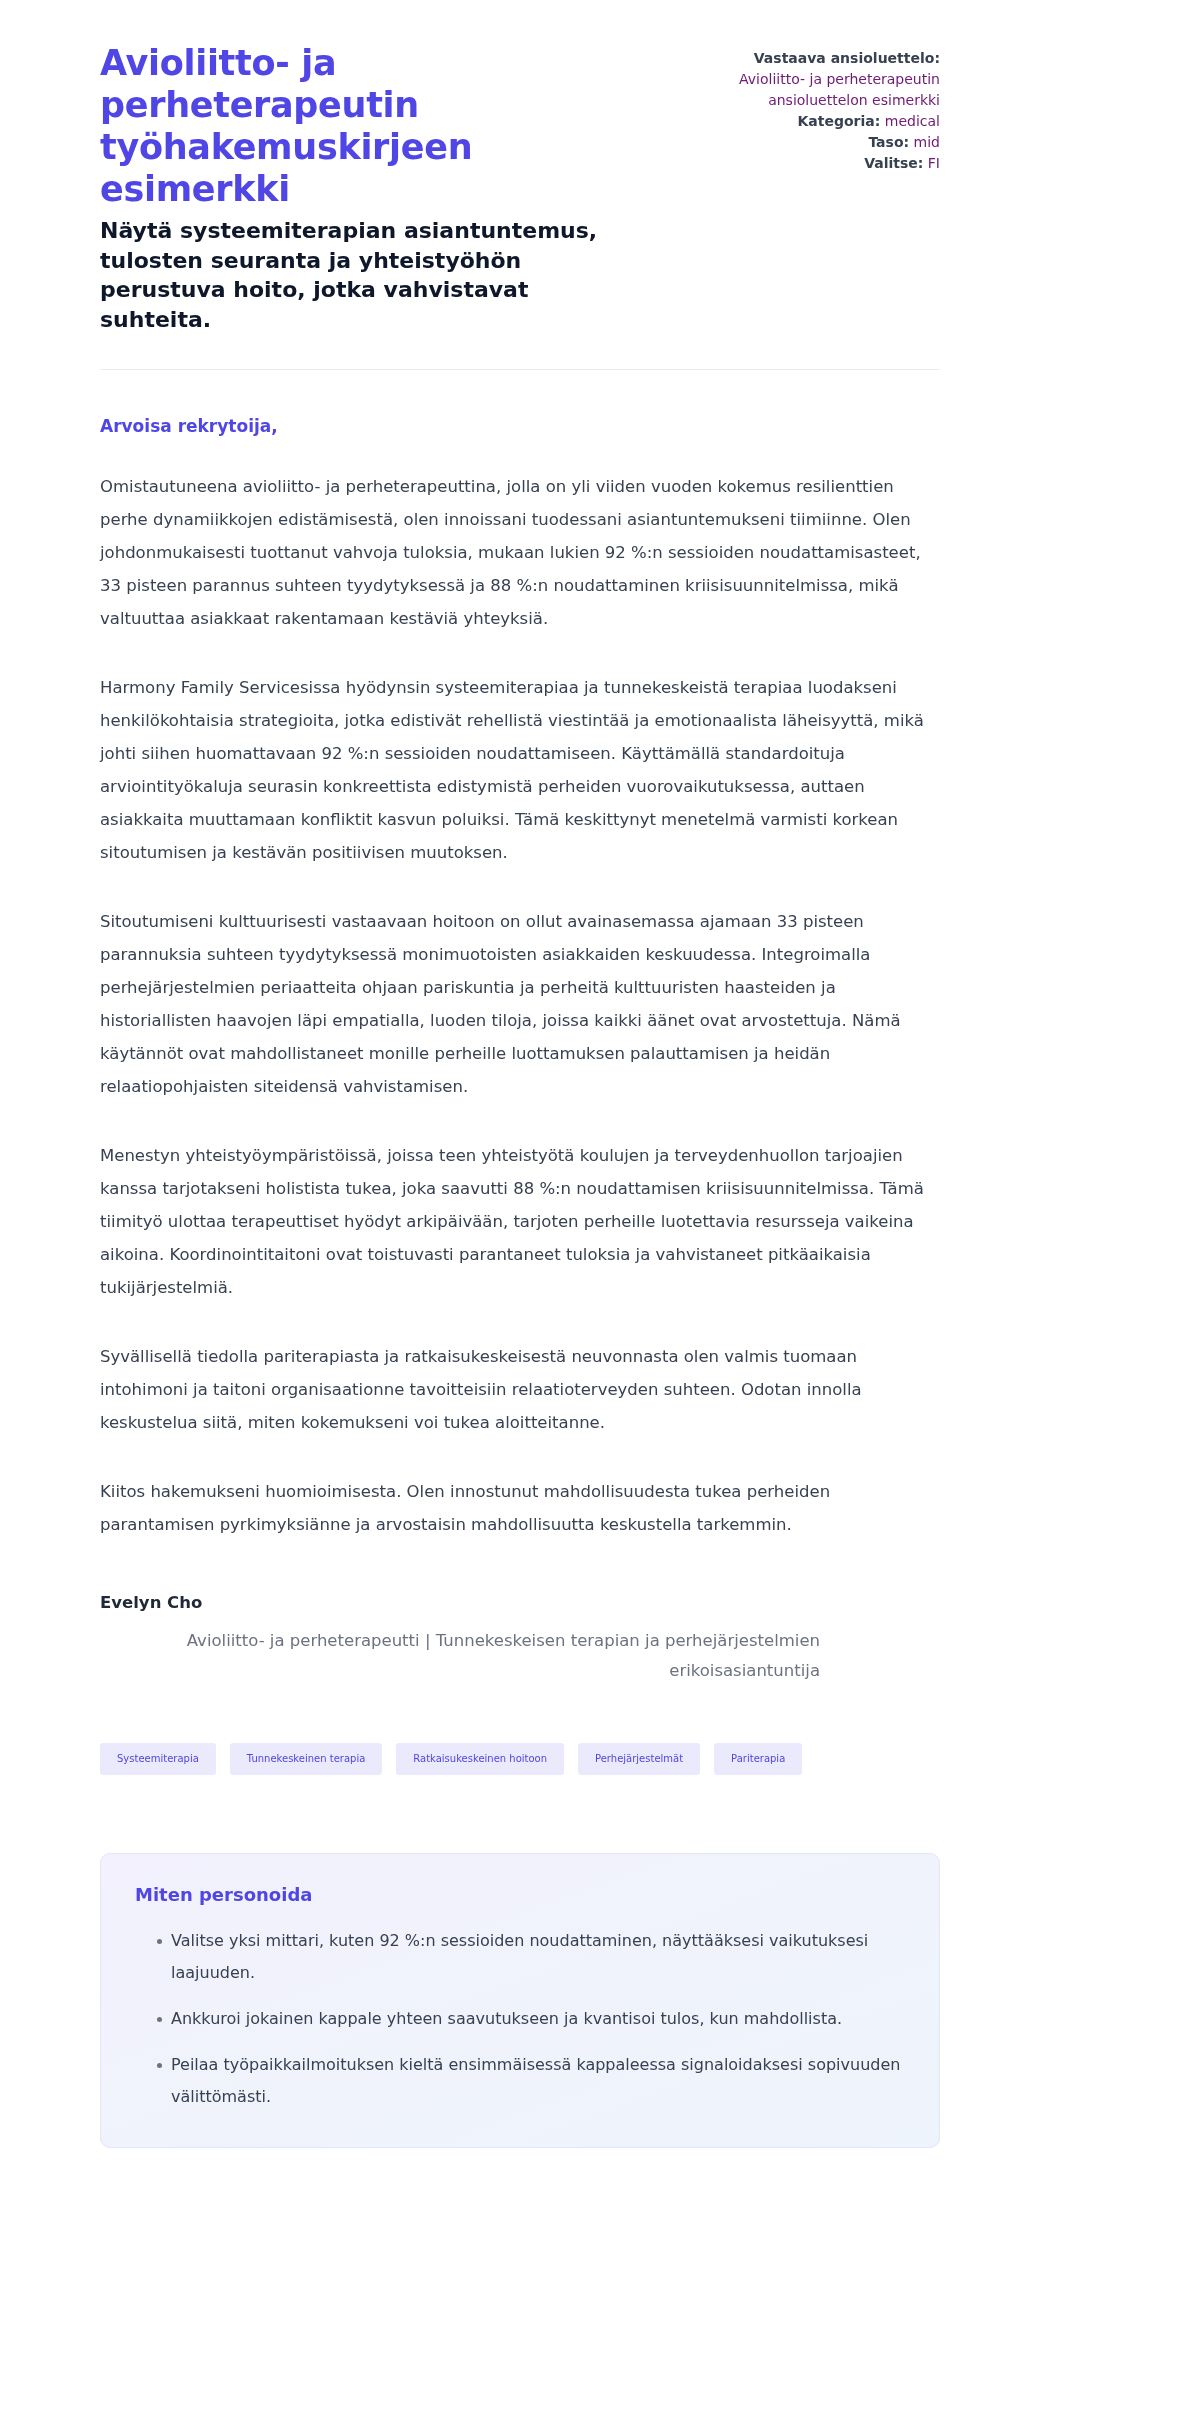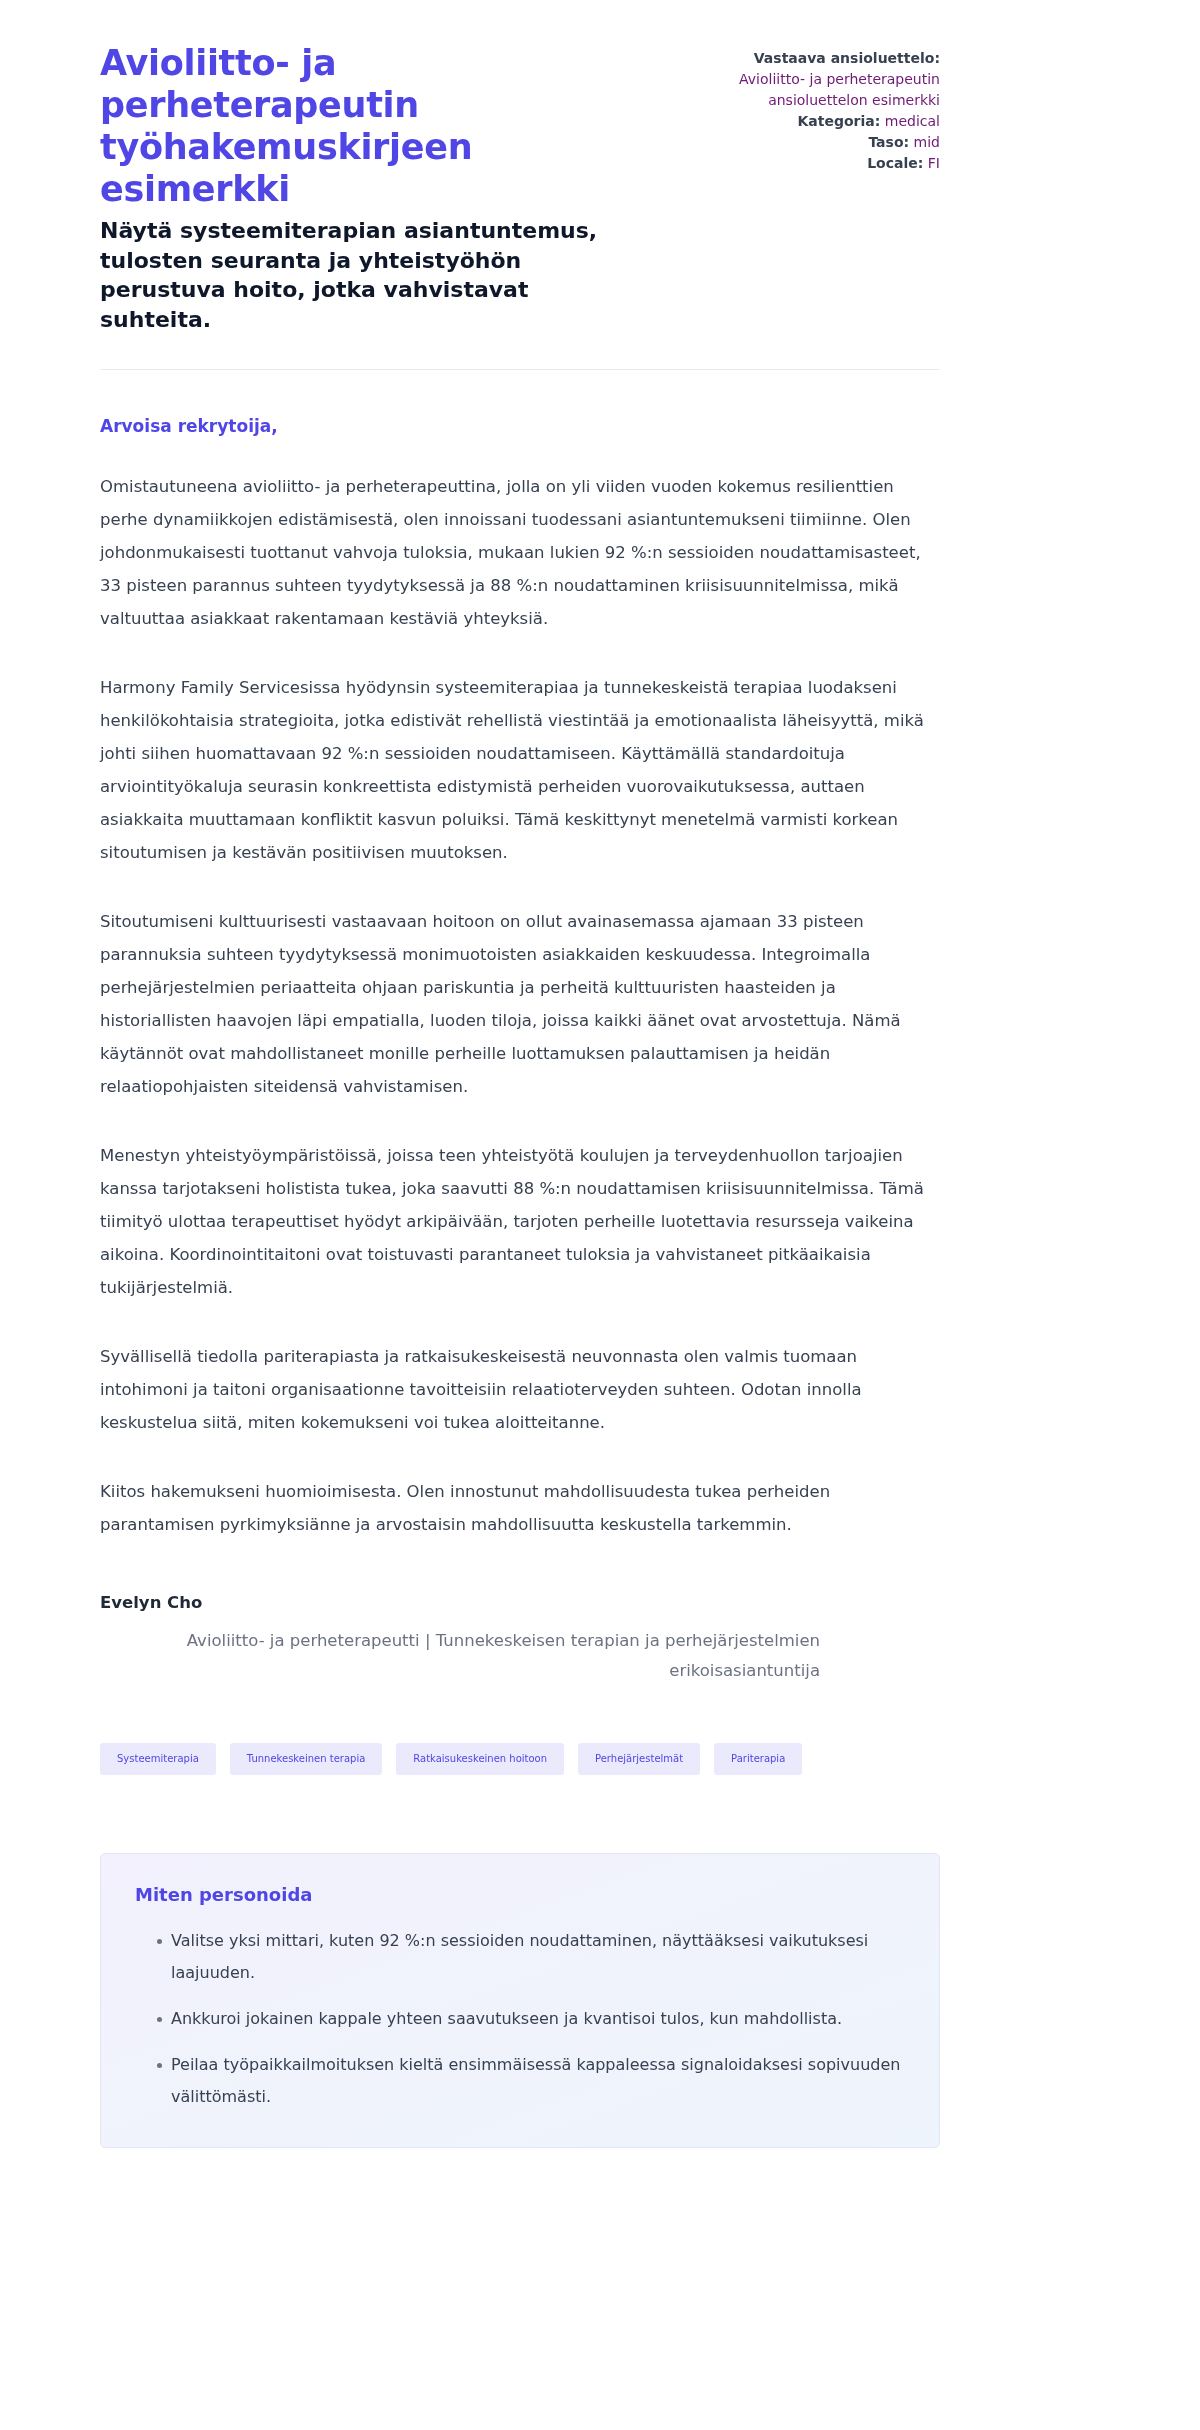--- a/index.html
+++ b/index.html
@@ -124,21 +124,21 @@
     border-radius: 3px;
     white-space: nowrap;
   }
 
   
   .callout {
     margin-top: 78px;
     margin-bottom: 60px;
     background: linear-gradient(160deg, #f2f1fd 0%, #eef4fb 100%);
     border: 1px solid #e3e6f5;
-    border-radius: 5px;
+    border-radius: 10px;
     padding: 30px 34px 34px 34px;
   }
   .callout-title {
     margin: 0 0 20px 0;
     font-size: 18px;
     font-weight: 700;
     color: #4f46e5;
   }
   .callout ul {
     margin: 0;
@@ -186,21 +186,21 @@
       </p>
       <p class="meta-row">
         <span class="meta-key">Kategoria:</span>
         <span class="meta-val">medical</span>
       </p>
       <p class="meta-row">
         <span class="meta-key">Taso:</span>
         <span class="meta-val">mid</span>
       </p>
       <p class="meta-row">
-        <span class="meta-key">Locale:</span>
+        <span class="meta-key">Valitse:</span>
         <span class="meta-val">FI</span>
       </p>
     </div>
 
   </div>
 
   <hr class="divider">
 
   <div class="letter">
     <p class="greeting">Arvoisa rekrytoija,</p>

